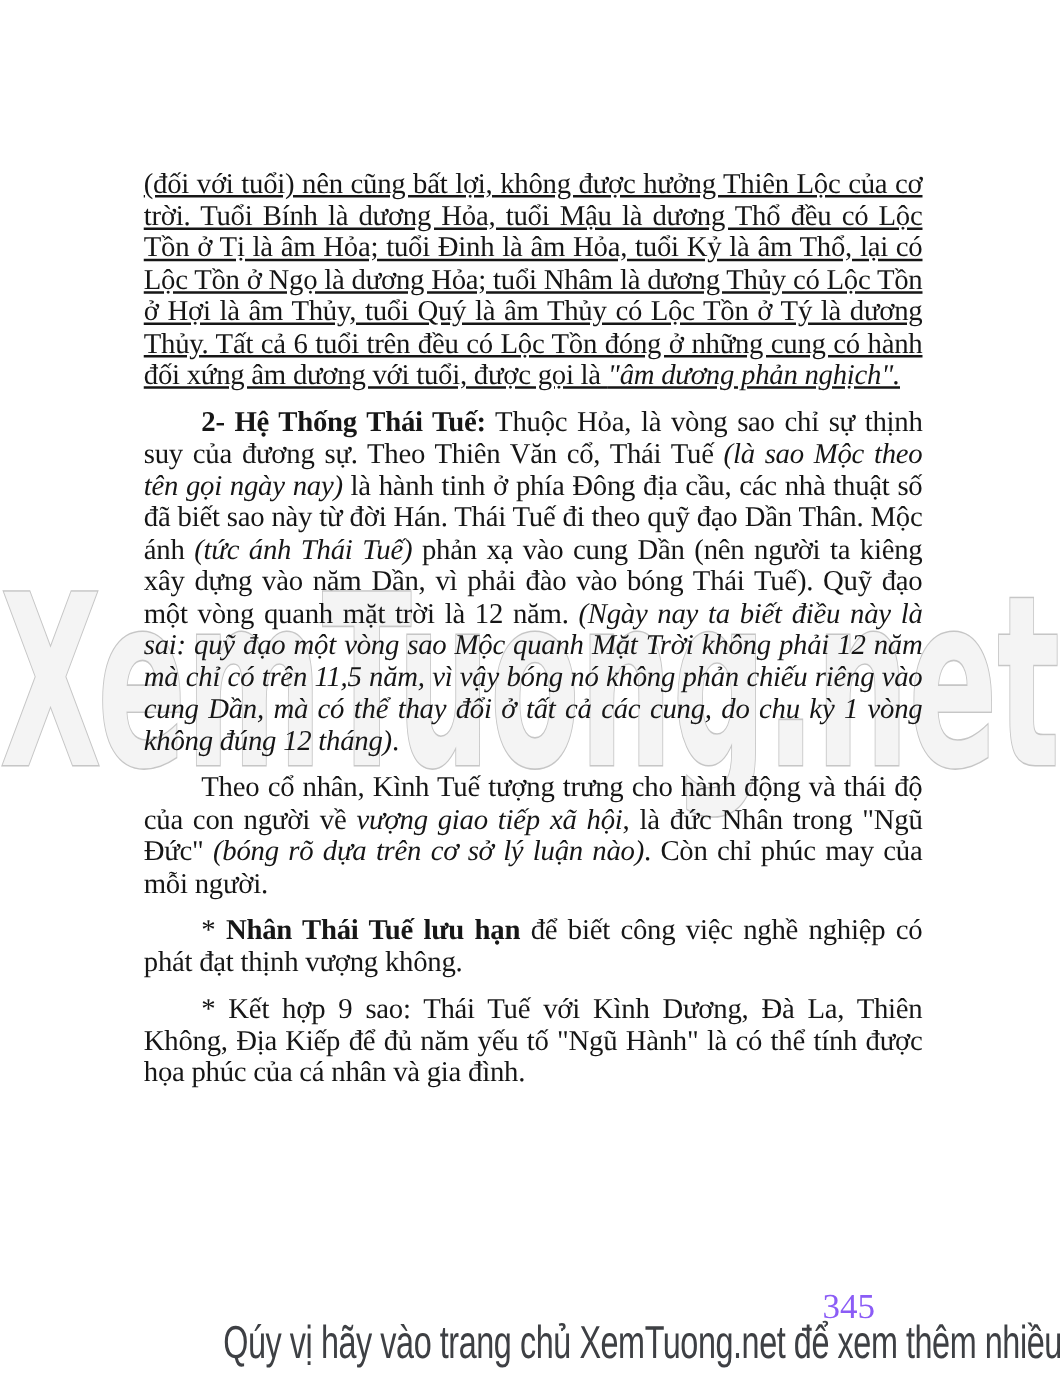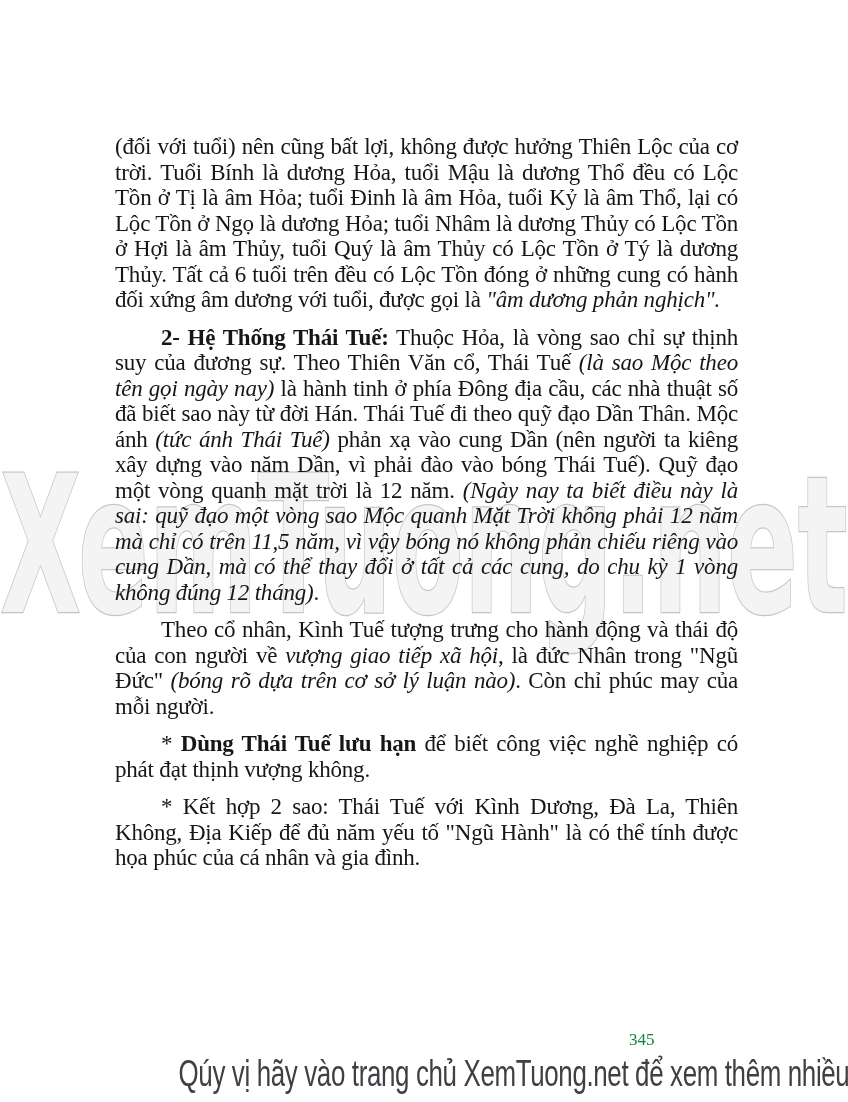--- a/index.html
+++ b/index.html
@@ -44,32 +44,33 @@
     line-height: 25.5px;
     letter-spacing: -0.2px;
     text-align: justify;
   }
   .body-text p {
     margin: 0 0 12px 0;
     text-indent: 46px;
   }
   .body-text p.no-indent {
     text-indent: 0;
+    text-decoration: underline;
   }
   .r  { font-style: normal; }
   .i  { font-style: italic; }
   .bi { font-weight: bold; }
   .page-number {
     position: absolute;
-    left: 629px;
+    left: 658px;
     top: 1031px;
     z-index: 1;
-    font-size: 17px;
+    font-size: 28px;
     line-height: 1.1;
-    color: #15803d;
+    color: #8b5cf6;
   }
   .footer {
     position: absolute;
     left: 0;
     top: 1054px;
     width: 848px;
     text-align: center;
     z-index: 1;
   }
   .footer-inner {
@@ -92,25 +93,25 @@
   <div class="watermark">XemTuong.net</div>
 
   <div class="body-text">
 
     <p class="no-indent"><span class="r">(đối với tuổi) nên cũng bất lợi, không được hưởng Thiên Lộc của cơ trời. Tuổi Bính là dương Hỏa, tuổi Mậu là dương Thổ đều có Lộc Tồn ở Tị là âm Hỏa; tuổi Đinh là âm Hỏa, tuổi Kỷ là âm Thổ, lại có Lộc Tồn ở Ngọ là dương Hỏa; tuổi Nhâm là dương Thủy có Lộc Tồn ở Hợi là âm Thủy, tuổi Quý là âm Thủy có Lộc Tồn ở Tý là dương Thủy. Tất cả 6 tuổi trên đều có Lộc Tồn đóng ở những cung có hành đối xứng âm dương với tuổi, được gọi là </span><span class="i">"âm dương phản nghịch".</span></p>
 
     <p><span class="bi">2- Hệ Thống Thái Tuế:</span><span class="r"> Thuộc Hỏa, là vòng sao chỉ sự thịnh suy của đương sự. Theo Thiên Văn cổ, Thái Tuế </span><span class="i">(là sao Mộc theo tên gọi ngày nay)</span><span class="r"> là hành tinh ở phía Đông địa cầu, các nhà thuật số đã biết sao này từ đời Hán. Thái Tuế đi theo quỹ đạo Dần Thân. Mộc ánh </span><span class="i">(tức ánh Thái Tuế)</span><span class="r"> phản xạ vào cung Dần (nên người ta kiêng xây dựng vào năm Dần, vì phải đào vào bóng Thái Tuế). Quỹ đạo một vòng quanh mặt trời là 12 năm. </span><span class="i">(Ngày nay ta biết điều này là sai: quỹ đạo một vòng sao Mộc quanh Mặt Trời không phải 12 năm mà chỉ có trên 11,5 năm, vì vậy bóng nó không phản chiếu riêng vào cung Dần, mà có thể thay đổi ở tất cả các cung, do chu kỳ 1 vòng không đúng 12 tháng)</span><span class="r">.</span></p>
 
     <p><span class="r">Theo cổ nhân, Kình Tuế tượng trưng cho hành động và thái độ của con người về </span><span class="i">vượng giao tiếp xã hội</span><span class="r">, là đức Nhân trong "Ngũ Đức" </span><span class="i">(bóng rõ dựa trên cơ sở lý luận nào)</span><span class="r">. Còn chỉ phúc may của mỗi người.</span></p>
 
-    <p><span class="r">* </span><span class="bi">Dùng Thái Tuế lưu hạn</span><span class="r"> để biết công việc nghề nghiệp có phát đạt thịnh vượng không.</span></p>
+    <p><span class="r">* </span><span class="bi">Nhân Thái Tuế lưu hạn</span><span class="r"> để biết công việc nghề nghiệp có phát đạt thịnh vượng không.</span></p>
 
 
 
-    <p><span class="r">* Kết hợp 2 sao: Thái Tuế với Kình Dương, Đà La, Thiên Không, Địa Kiếp để đủ năm yếu tố "Ngũ Hành" là có thể tính được họa phúc của cá nhân và gia đình.</span></p>
+    <p><span class="r">* Kết hợp 9 sao: Thái Tuế với Kình Dương, Đà La, Thiên Không, Địa Kiếp để đủ năm yếu tố "Ngũ Hành" là có thể tính được họa phúc của cá nhân và gia đình.</span></p>
 
   </div>
 
   <div class="page-number">345</div>
 
   <div class="footer">
     <span class="footer-inner"><span>Qúy vị hãy vào trang chủ </span><span>XemTuong.net</span><span> để xem thêm nhiều mục hay khác</span></span>
   </div>
 
 </div>

